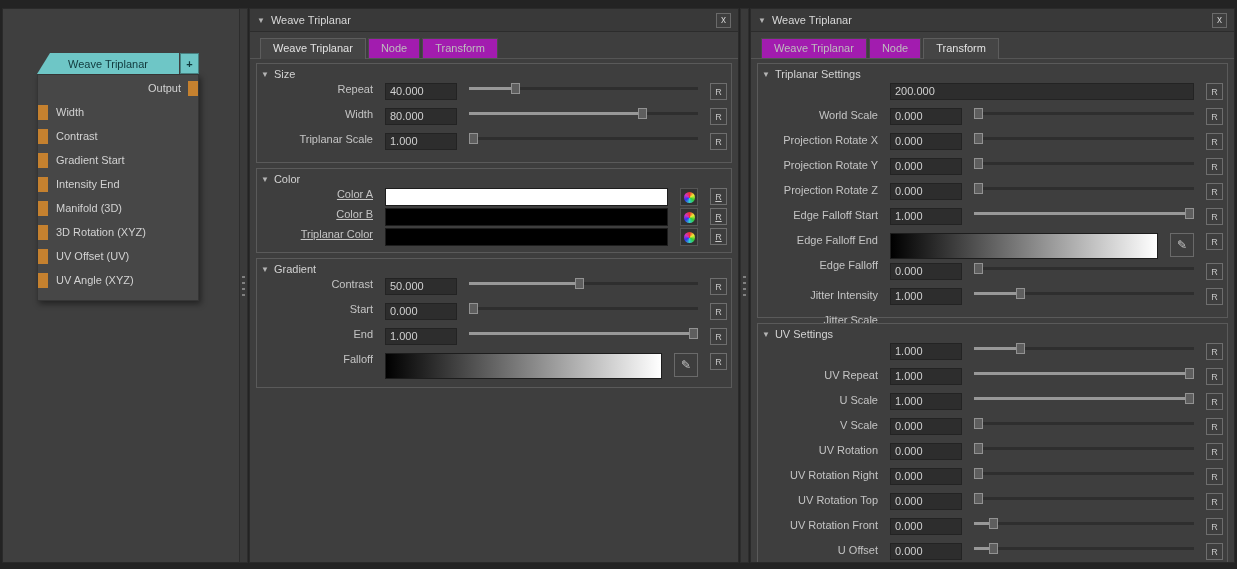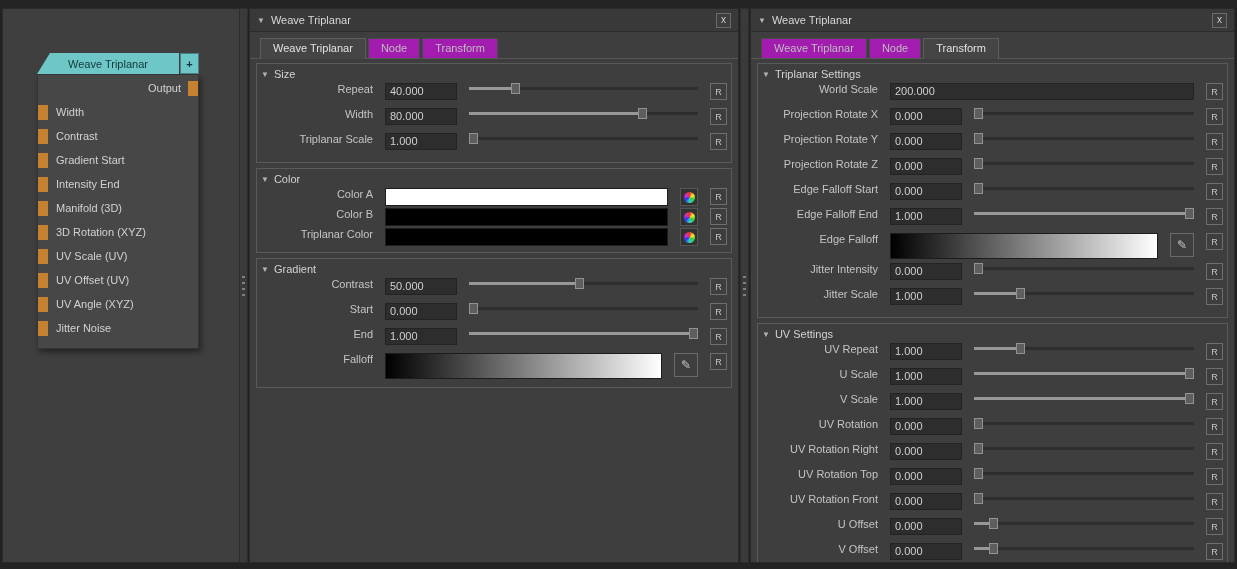--- a/index.html
+++ b/index.html
@@ -38,24 +38,24 @@
 
   .tabs{flex:none;display:flex;align-items:flex-end;gap:2px;padding:5px 10px 0;height:27px;box-sizing:border-box;border-bottom:1px solid #555;}
   .tab{padding:3px 12px 4px;background:#a21caf;border:1px solid #4a4a4a;border-bottom:none;color:#bdbdbd;white-space:nowrap;}
   .tab.active{background:#454545;border-color:#5d5d5d;color:#e2e2e2;position:relative;margin-bottom:-1px;padding-bottom:5px;}
 
   .content{flex:1;padding:4px 6px;display:flex;flex-direction:column;gap:5px;overflow:hidden;}
   .group{border:1px solid #5a5a5a;padding:1px 4px 4px;}
   .group-head{display:flex;align-items:center;gap:5px;height:18px;color:#d2d2d2;}
 
   .row{display:flex;align-items:flex-start;height:25px;gap:12px;}
-  .row.color-row{height:20px;}
+  .row.color-row{height:20px;text-decoration:underline;}
   .row.ramp-row{height:30px;}
   .row-label{width:112px;flex:none;text-align:right;color:#c4c4c4;white-space:nowrap;overflow:hidden;}
-  #panel-right .row-label{width:116px;}
+  #panel-right .row-label{width:116px;margin-top:26px;}
   .field{height:15px;line-height:15px;background:#2d2d2d;border:1px solid #232323;color:#d0d0d0;
          padding:0 4px;width:62px;flex:none;overflow:hidden;white-space:nowrap;}
   .field.wide{flex:1;width:auto;}
 
   .slider{flex:1;position:relative;height:11px;}
   .slider .track{position:absolute;left:0;right:0;top:4px;height:3px;background:rgba(0,0,0,.25);}
   .slider .fill{position:absolute;left:0;top:4px;height:3px;background:#989898;}
   .slider .handle{position:absolute;top:0;width:9px;height:11px;background:#5e5e5e;border:1px solid #929292;box-sizing:border-box;}
 
   .rbtn{width:15px;height:15px;flex:none;background:#3e3e3e;border:1px solid #6e6e6e;color:#c4c4c4;
@@ -107,33 +107,25 @@
             <div class="nrow attr">
               <span class="nport" style="background: rgb(197, 129, 47);"></span>
               <span class="nlabel">Manifold (3D)</span>
             </div>
             <div class="nrow attr">
               <span class="nport" style="background: rgb(197, 129, 47);"></span>
               <span class="nlabel">3D Rotation (XYZ)</span>
             </div>
             <div class="nrow attr">
               <span class="nport" style="background: rgb(197, 129, 47);"></span>
-              <span class="nlabel">UV Scale (UV)</span>
-            </div>
-            <div class="nrow attr">
-              <span class="nport" style="background: rgb(197, 129, 47);"></span>
               <span class="nlabel">UV Offset (UV)</span>
             </div>
             <div class="nrow attr">
               <span class="nport" style="background: rgb(197, 129, 47);"></span>
               <span class="nlabel">UV Angle (XYZ)</span>
-            </div>
-            <div class="nrow attr">
-              <span class="nport" style="background: rgb(197, 129, 47);"></span>
-              <span class="nlabel">Jitter Noise</span>
             </div>
           </div>
       </div>
     </div>
   </div>
 
   <div class="vsplit" id="split1">
       <div class="grip"></div>
     </div>
 

